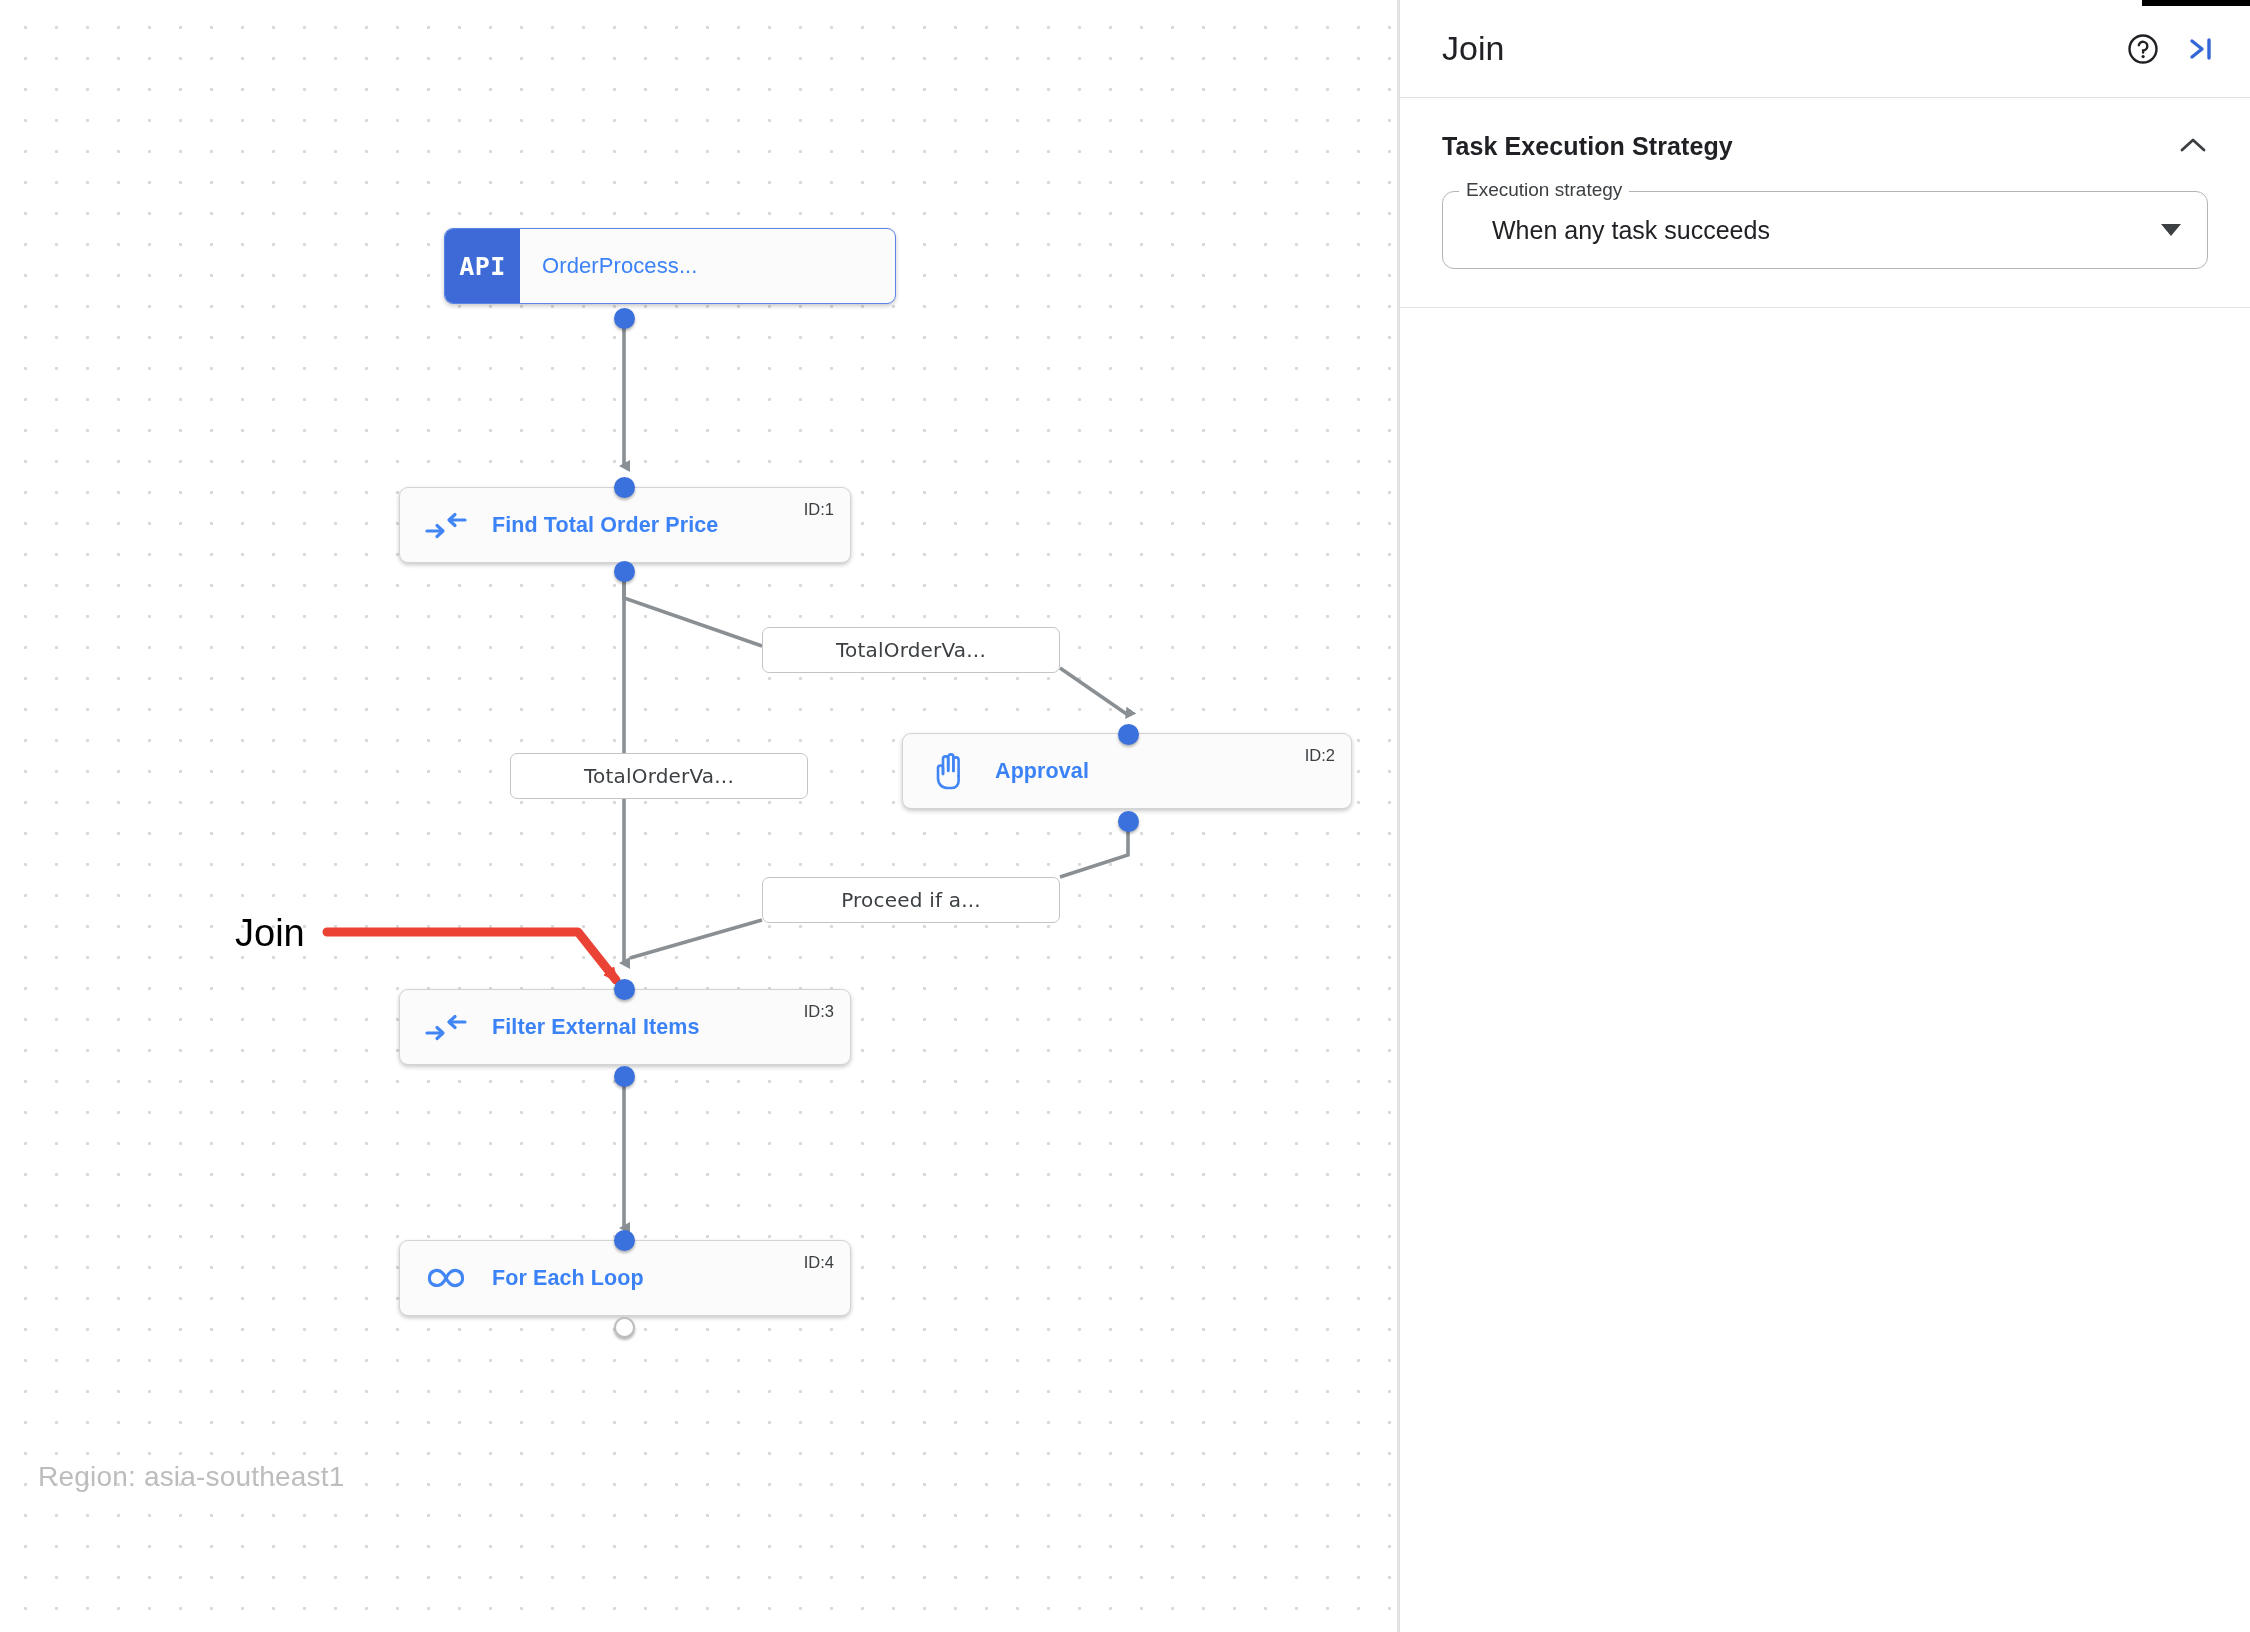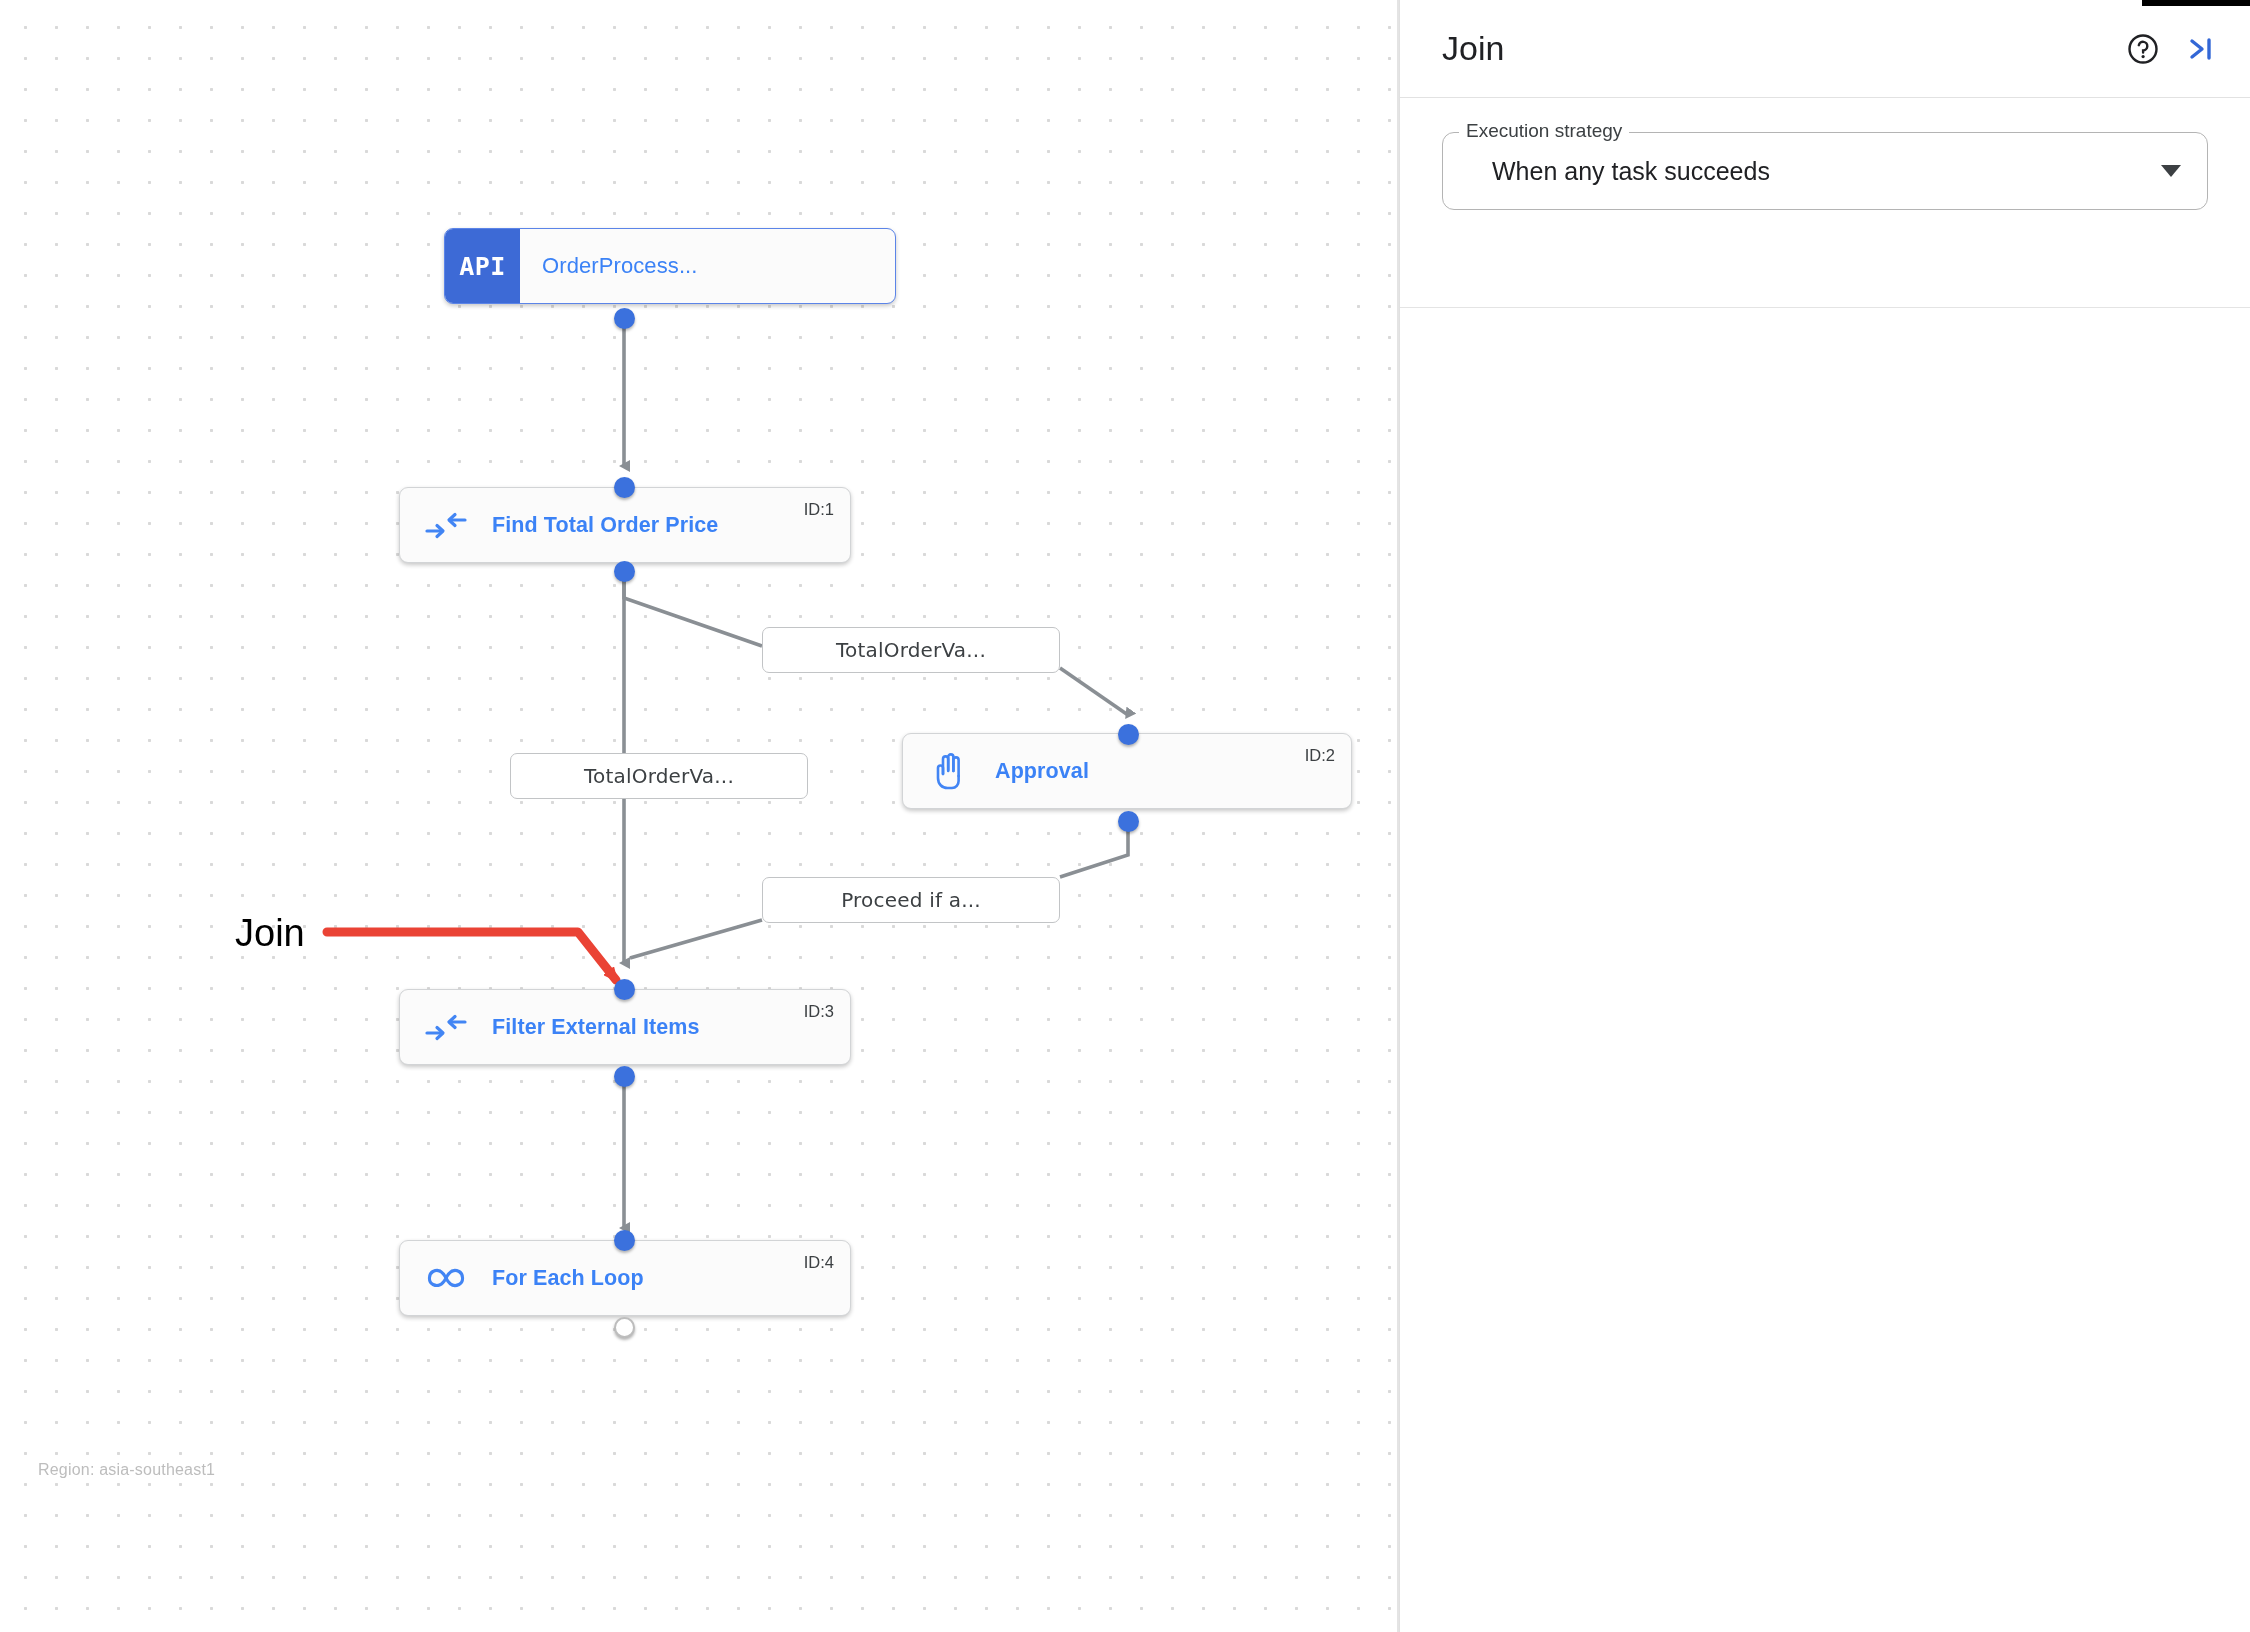--- a/index.html
+++ b/index.html
@@ -90,21 +90,21 @@
   }
 
   
   .annotation-label {
     position: absolute;
     font-size: 38px; color: #000000; font-weight: 400;
     font-family: "Liberation Sans", sans-serif;
   }
   .region-label {
     position: absolute;
-    font-size: 16px; color: #bdbdbd;
+    font-size: 28px; color: #bdbdbd;
     font-family: "Liberation Sans", sans-serif;
     letter-spacing: .2px;
   }
 
   
   #panel {
     position: absolute; left: 1399px; top: 0;
     width: 851px; height: 1632px;
     background: #ffffff;
     border-left: 1px solid #e0e0e0;
@@ -290,20 +290,28 @@
 
       <span class="header-icon">
         <svg width="34" height="34" viewBox="0 0 34 34">
           <path d="M8,9 L18,17 L8,25" fill="none" stroke="#3367d6" stroke-width="3.4" stroke-linecap="round" stroke-linejoin="round"></path>
           <path d="M25,8 L25,26" fill="none" stroke="#3367d6" stroke-width="3.4" stroke-linecap="round"></path>
         </svg>
       </span>
     </div>
 
     <div class="section">
+      <div class="section-head">
+        <span class="section-title">Task Execution Strategy</span>
+        <span class="chev">
+          <svg width="30" height="20" viewBox="0 0 30 20">
+            <path d="M4,15 L15,5 L26,15" fill="none" stroke="#3c4043" stroke-width="2.8" stroke-linecap="round" stroke-linejoin="round"></path>
+          </svg>
+        </span>
+      </div>
 
       <div class="select-wrap">
         <span class="select-legend">Execution strategy</span>
         <span class="select-value">When any task succeeds</span>
         <span class="select-caret"></span>
       </div>
     </div>
 
     <div class="section-divider"></div>
   </div>

